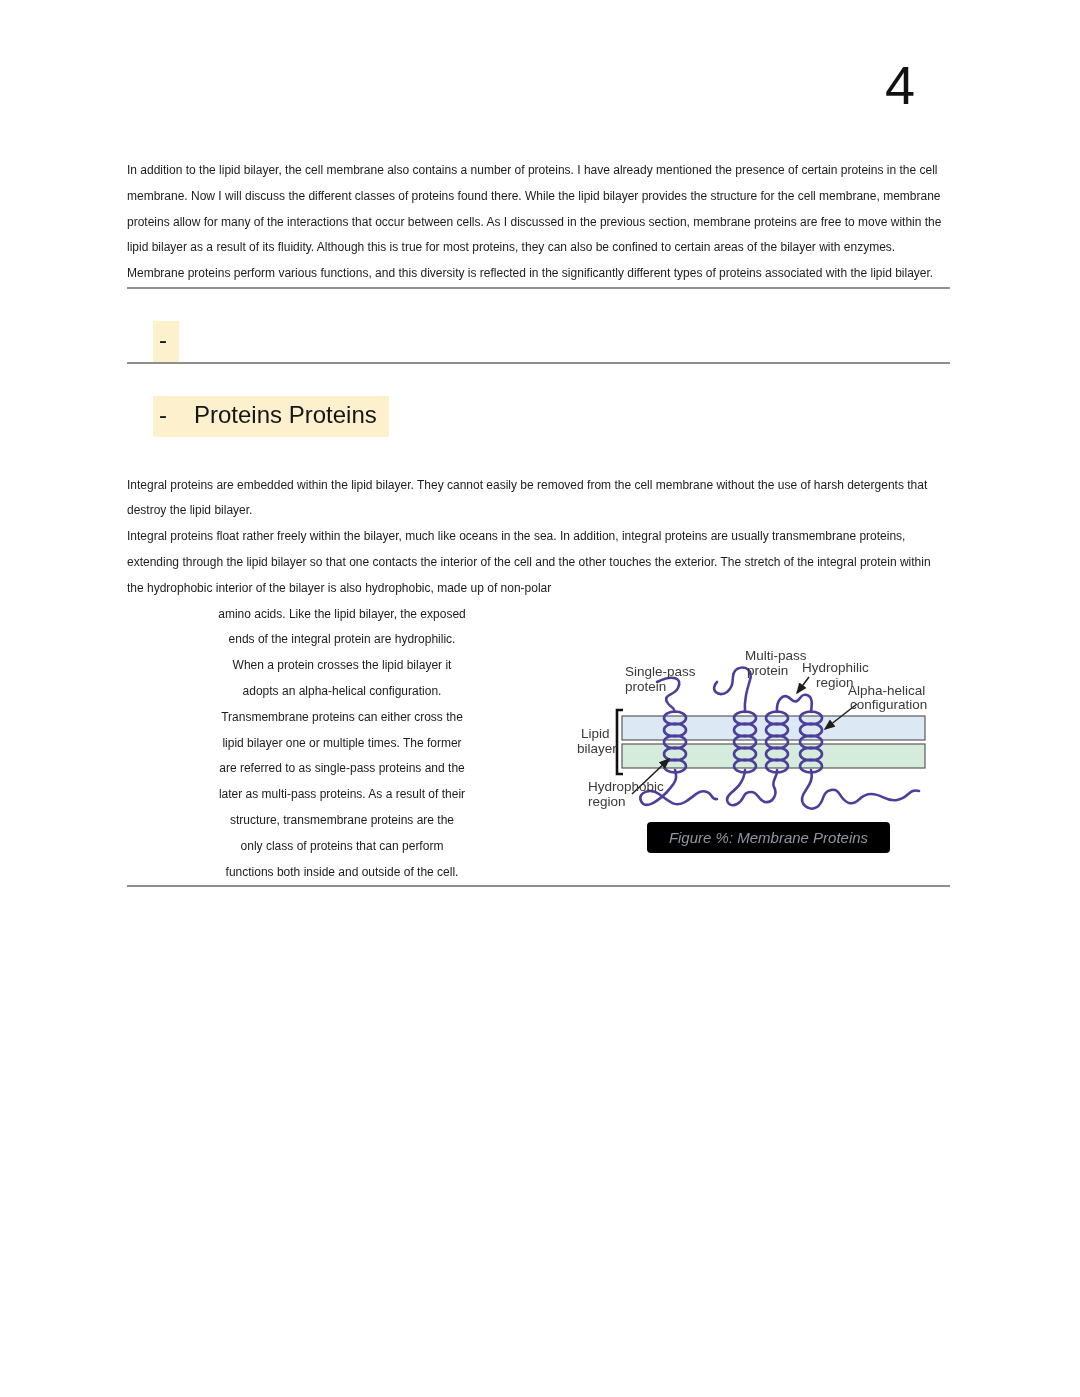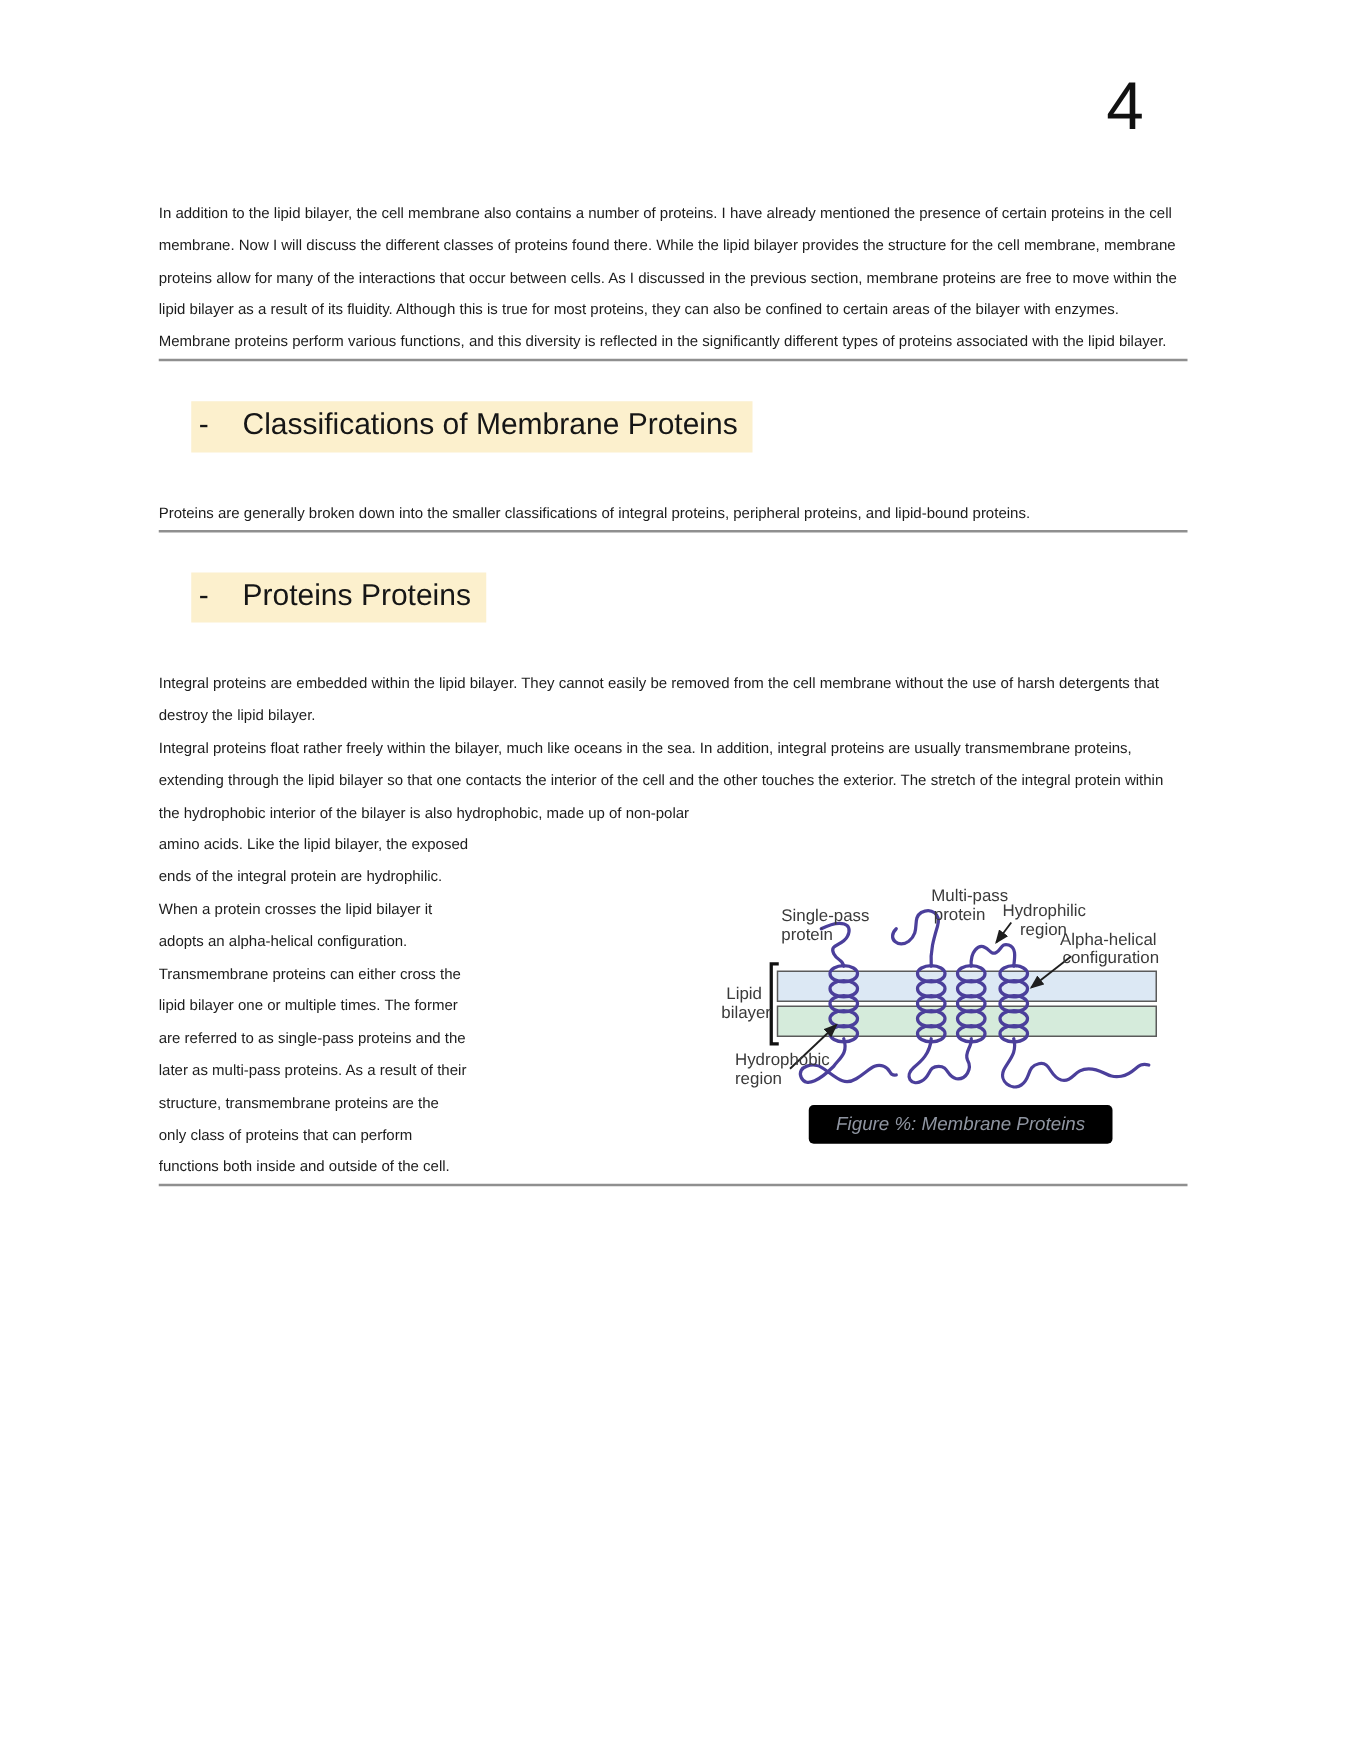--- a/index.html
+++ b/index.html
@@ -26,21 +26,21 @@
   }
   .rule-1{margin-top:18px;}
   .rule-2{margin-top:16px;}
   .rule-3{margin-top:12px;}
   .sub-heading-wrap{margin-top:32px;padding-left:26px;}
   .sub-heading{
     display:inline-flex;align-items:baseline;gap:27px;
     background:#fcf0cd;padding:5px 12px 7px 6px;
     font-size:24px;line-height:1.2;color:#161616;
   }
-  .wrap-row{display:flex;align-items:flex-start;}
+  .wrap-row{display:flex;align-items:flex-start;text-align:center;}
   .left-col{flex:0 0 430px;white-space:pre-line;}
   figure.membrane-figure{
     margin:40px 0 0 0;padding:0;width:423px;flex:0 0 423px;
   }
   .fig-caption{
     width:fit-content;margin:4px auto 0 auto;
     background:#000000;border-radius:4px;padding:7px 22px;
     font-style:italic;font-size:15px;color:#8f95a1;
   }
   svg text{font-family:"Liberation Sans","DejaVu Sans",sans-serif;font-size:13.5px;fill:#3a3a3a;}
@@ -53,25 +53,23 @@
   <div class="page-number">4</div>
 
 
   <p class="p-intro">In addition to the lipid bilayer, the cell membrane also contains a number of proteins. I have already mentioned the presence of certain proteins in the cell membrane. Now I will discuss the different classes of proteins found there. While the lipid bilayer provides the structure for the cell membrane, membrane proteins allow for many of the interactions that occur between cells. As I discussed in the previous section, membrane proteins are free to move within the lipid bilayer as a result of its fluidity. Although this is true for most proteins, they can also be confined to certain areas of the bilayer with enzymes. Membrane proteins perform various functions, and this diversity is reflected in the significantly different types of proteins associated with the lipid bilayer.</p>
 
   <hr class="rule rule-1">
 
   <div class="sub-heading-wrap">
     <span class="sub-heading">
       <span>-</span>
-      <span>Classifications of Membrane Proteins</span>
     </span>
   </div>
 
-  <p class="p-standard">Proteins are generally broken down into the smaller classifications of integral proteins, peripheral proteins, and lipid-bound proteins.</p>
 
   <hr class="rule rule-2">
 
   <div class="sub-heading-wrap">
     <span class="sub-heading">
       <span>-</span>
       <span>Proteins Proteins</span>
     </span>
   </div>
 

